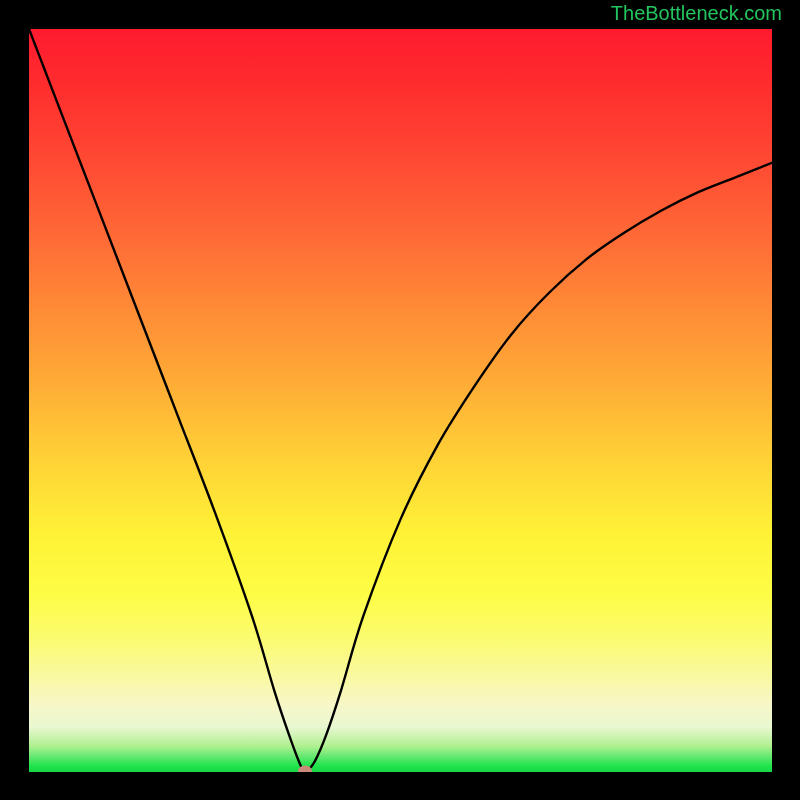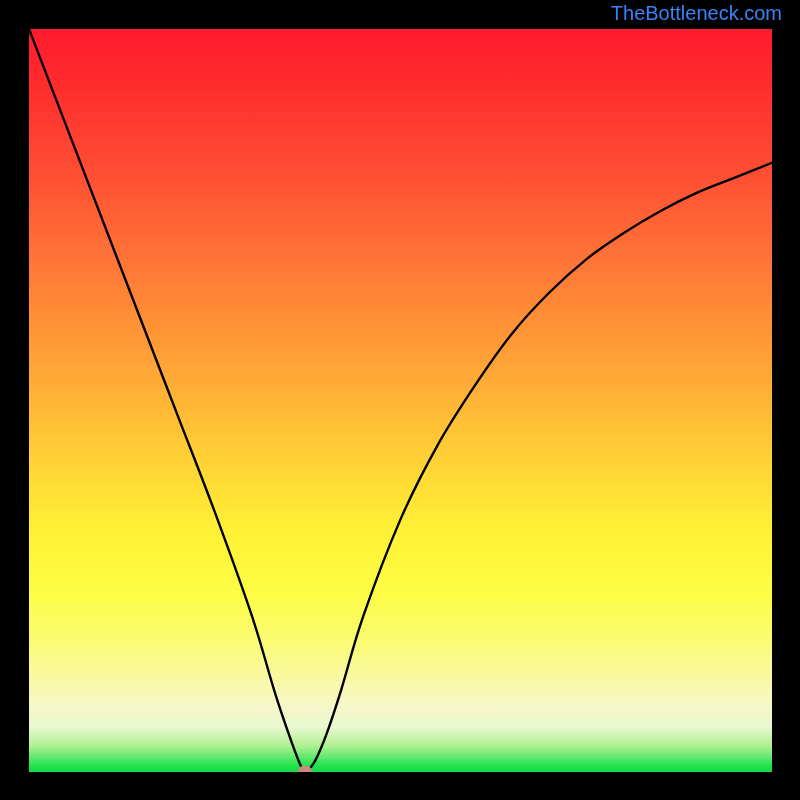--- a/index.html
+++ b/index.html
@@ -7,21 +7,21 @@
     width: 800px;
     height: 800px;
     background: #000;
     position: relative;
     font-family: Arial, sans-serif;
   }
   .watermark {
     position: absolute;
     top: 2px;
     right: 18px;
-    color: #3b82f6;
+    color: #22c55e;
     font-size: 20px;
     font-weight: 500;
     z-index: 10;
   }
   .plot-area {
     position: absolute;
     top: 29px;
     left: 29px;
     width: 743px;
     height: 743px;

